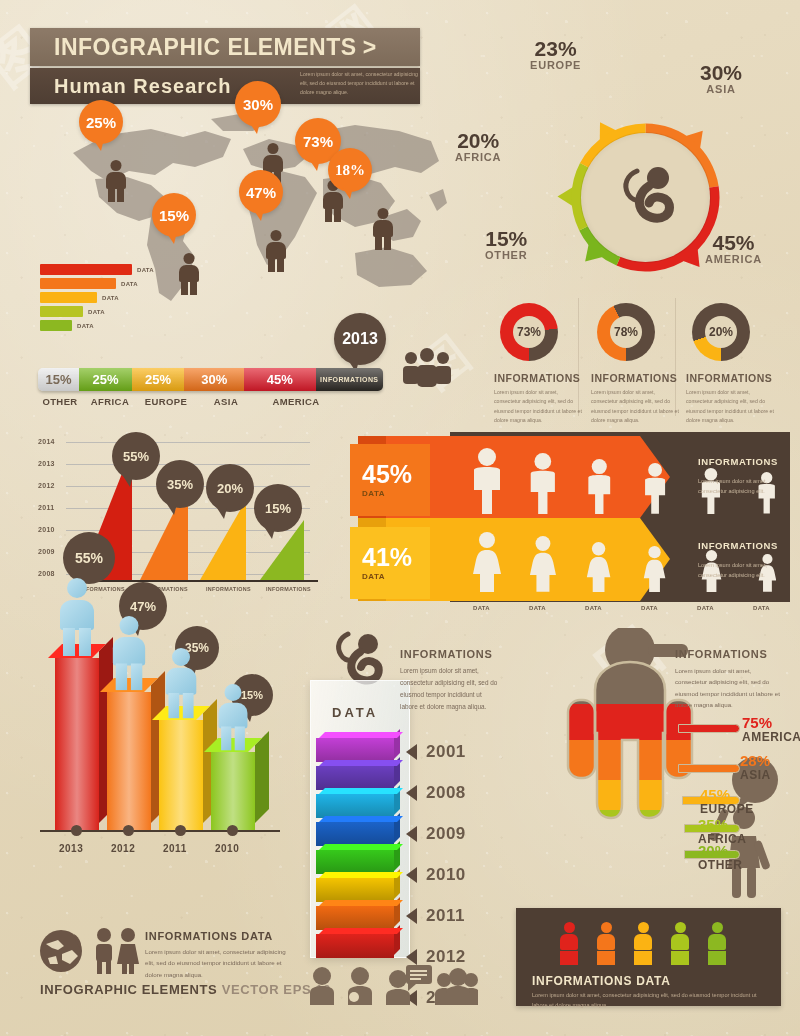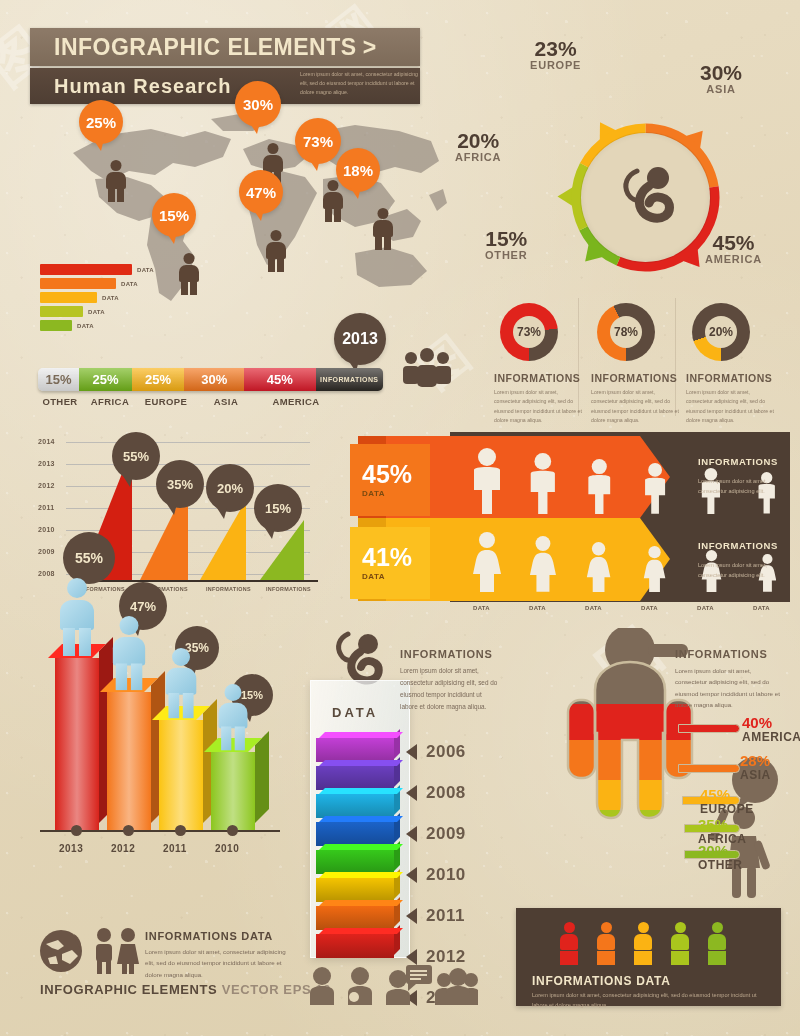--- a/index.html
+++ b/index.html
@@ -249,21 +249,21 @@
         <div class="l1" data-name="person-l1"></div>
         <div class="l2" data-name="person-l2"></div>
       </div>
       <div class="bub" style="left:295px;top:118px;width:46px;height:46px;font-size:15px;" data-name="map-bubble">73%</div>
       <div class="pers" style="left:372px;top:208px;width:22px;height:42px;" data-name="map-person-icon">
         <div class="h" data-name="person-h"></div>
         <div class="b" data-name="person-b"></div>
         <div class="l1" data-name="person-l1"></div>
         <div class="l2" data-name="person-l2"></div>
       </div>
-      <div class="bub" style="left:336px;top:148px;width:44px;height:44px;font-size:15px;" data-name="map-bubble">18%</div>
+      <div class="bub" style="left:328px;top:148px;width:44px;height:44px;font-size:15px;font-family:Liberation Serif, serif;" data-name="map-bubble">18%</div>
       <div class="bub" style="left: 334px; top: 313px; width: 52px; height: 52px; font-size: 16px; background: rgb(93, 74, 61); --c: #5d4a3d;" data-name="map-year-bubble">2013</div>
     </div>
 
   <svg style="position:absolute;left:400px;top:348px;width:54px;height:44px;" data-name="people-group-icon">
     <g fill="#5d4a3d">
       <circle cx="11" cy="10" r="6"></circle>
         <rect x="3" y="18" width="16" height="18" rx="4"></rect>
       <circle cx="43" cy="10" r="6"></circle>
         <rect x="35" y="18" width="16" height="18" rx="4"></rect>
       <circle cx="27" cy="7" r="7"></circle>
@@ -678,21 +678,21 @@
           <div class="f" data-name="slab-front" style="background: linear-gradient(rgb(224, 35, 28), rgba(0, 0, 0, 0.25)), rgb(224, 35, 28);"></div>
         </div>
       </div>
   </div>
   <div id="towerdata" data-name="tower-data-label">DATA</div>
   <div id="towerinfo-t" data-name="tower-info-title">INFORMATIONS</div>
   <div id="towerinfo-b" data-name="tower-info-text">Lorem ipsum dolor sit amet, consectetur adipisicing elit, sed do eiusmod tempor incididunt ut labore et dolore magna aliqua.</div>
   <div id="tower-years" data-name="tower-year-list">
       <div class="tyrrow" data-name="tower-year-row" style="left: 406px; top: 742px; position: absolute;">
         <div class="tri" data-name="triangle-left-icon"></div>
-        <div class="yr" data-name="tower-year-label">2006</div>
+        <div class="yr" data-name="tower-year-label">2001</div>
       </div>
       <div class="tyrrow" data-name="tower-year-row" style="left: 406px; top: 783px; position: absolute;">
         <div class="tri" data-name="triangle-left-icon"></div>
         <div class="yr" data-name="tower-year-label">2008</div>
       </div>
       <div class="tyrrow" data-name="tower-year-row" style="left: 406px; top: 824px; position: absolute;">
         <div class="tri" data-name="triangle-left-icon"></div>
         <div class="yr" data-name="tower-year-label">2009</div>
       </div>
       <div class="tyrrow" data-name="tower-year-row" style="left: 406px; top: 865px; position: absolute;">
@@ -776,21 +776,21 @@
       </g>
     </svg>
     <div id="body-lines" data-name="body-callout-lines">
         <div class="lline" style="left:118px;top:96px;width:62px;background:#e0231c;border:1.5px solid #c9bb9c;" data-name="callout-line-america"></div>
         <div class="lline" style="left:118px;top:136px;width:62px;background:#f4761b;border:1.5px solid #c9bb9c;" data-name="callout-line-asia"></div>
         <div class="lline" style="left:122px;top:168px;width:58px;background:#fbb313;border:1.5px solid #c9bb9c;" data-name="callout-line-europe"></div>
         <div class="lline" style="left:124px;top:196px;width:56px;background:#aac51d;border:1.5px solid #c9bb9c;" data-name="callout-line-africa"></div>
         <div class="lline" style="left:124px;top:222px;width:56px;background:#8cb821;border:1.5px solid #c9bb9c;" data-name="callout-line-other"></div>
       </div>
     <div id="body-labels" data-name="body-callout-labels">
-        <div class="lpct" style="left:182px;top:86px;color:#e0231c;" data-name="callout-value-america">40%</div>
+        <div class="lpct" style="left:182px;top:86px;color:#e0231c;" data-name="callout-value-america">75%</div>
         <div class="lname" style="left:182px;top:102px;" data-name="callout-label-america">AMERICA</div>
         <div class="lpct" style="left:180px;top:124px;color:#f4761b;" data-name="callout-value-asia">28%</div>
         <div class="lname" style="left:180px;top:140px;" data-name="callout-label-asia">ASIA</div>
         <div class="lpct" style="left:140px;top:158px;color:#fbb313;" data-name="callout-value-europe">45%</div>
         <div class="lname" style="left:140px;top:174px;" data-name="callout-label-europe">EUROPE</div>
         <div class="lpct" style="left:138px;top:188px;color:#aac51d;" data-name="callout-value-africa">35%</div>
         <div class="lname" style="left:138px;top:204px;" data-name="callout-label-africa">AFRICA</div>
         <div class="lpct" style="left:138px;top:214px;color:#8cb821;" data-name="callout-value-other">20%</div>
         <div class="lname" style="left:138px;top:230px;" data-name="callout-label-other">OTHER</div>
       </div>

